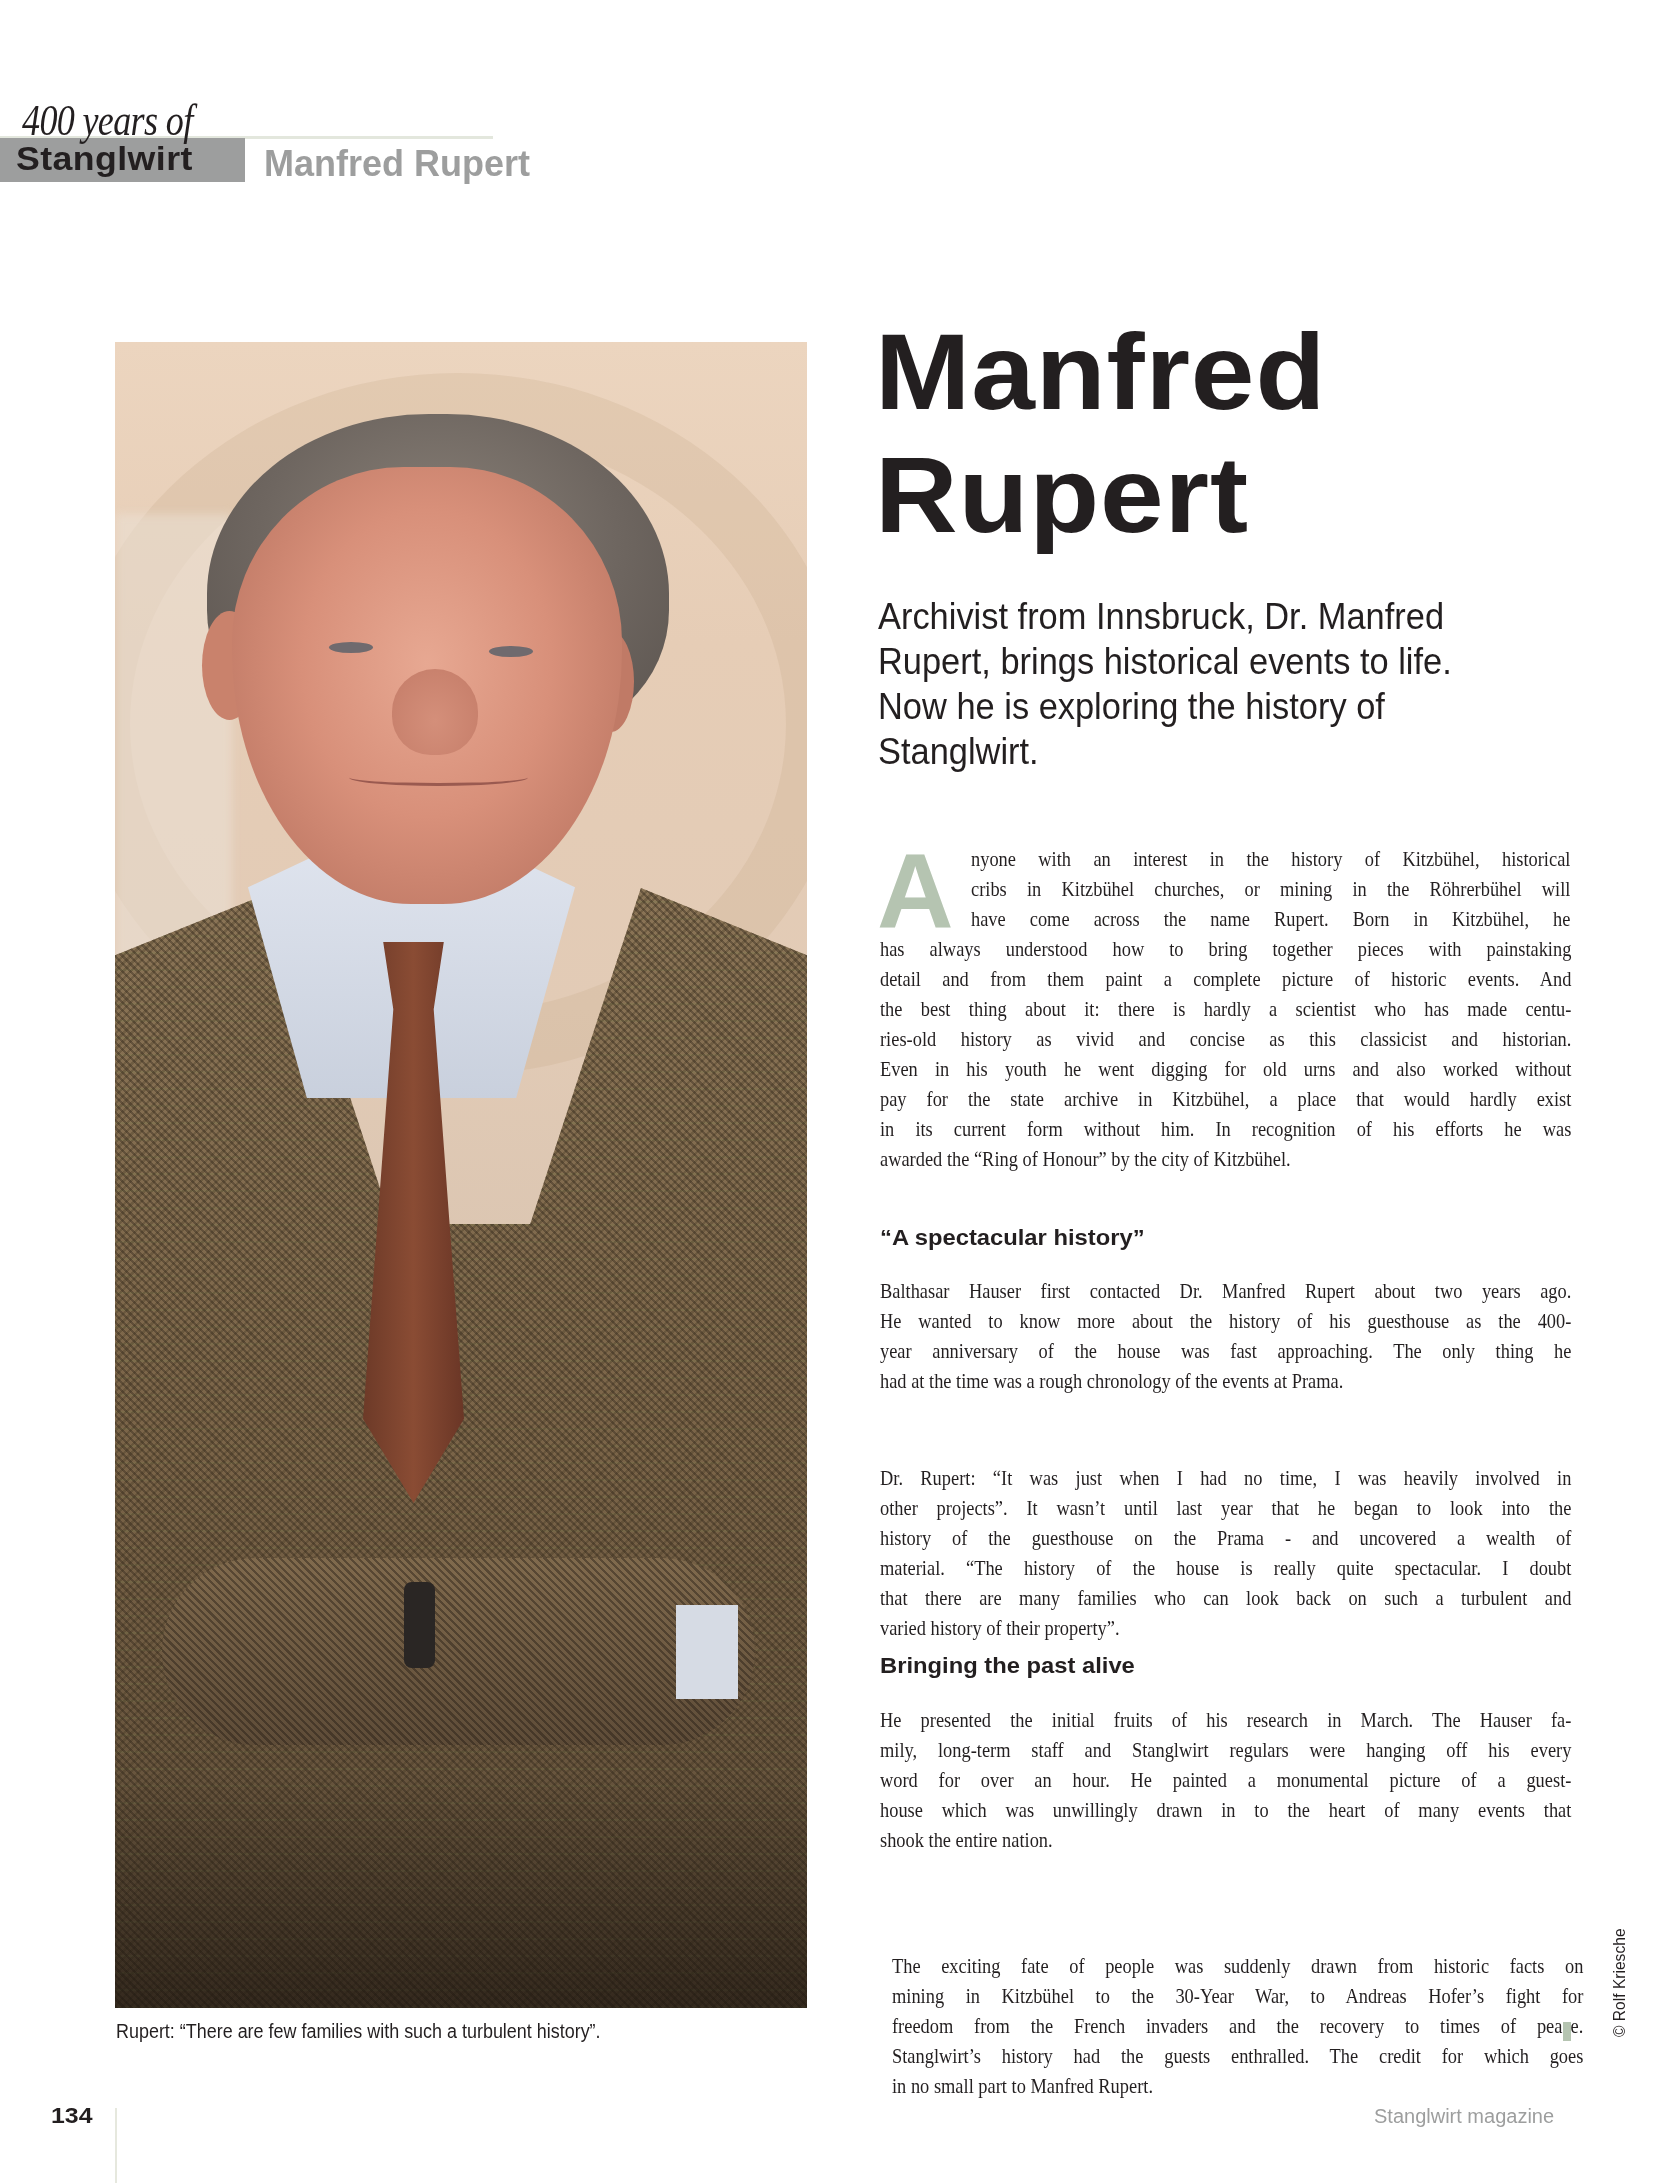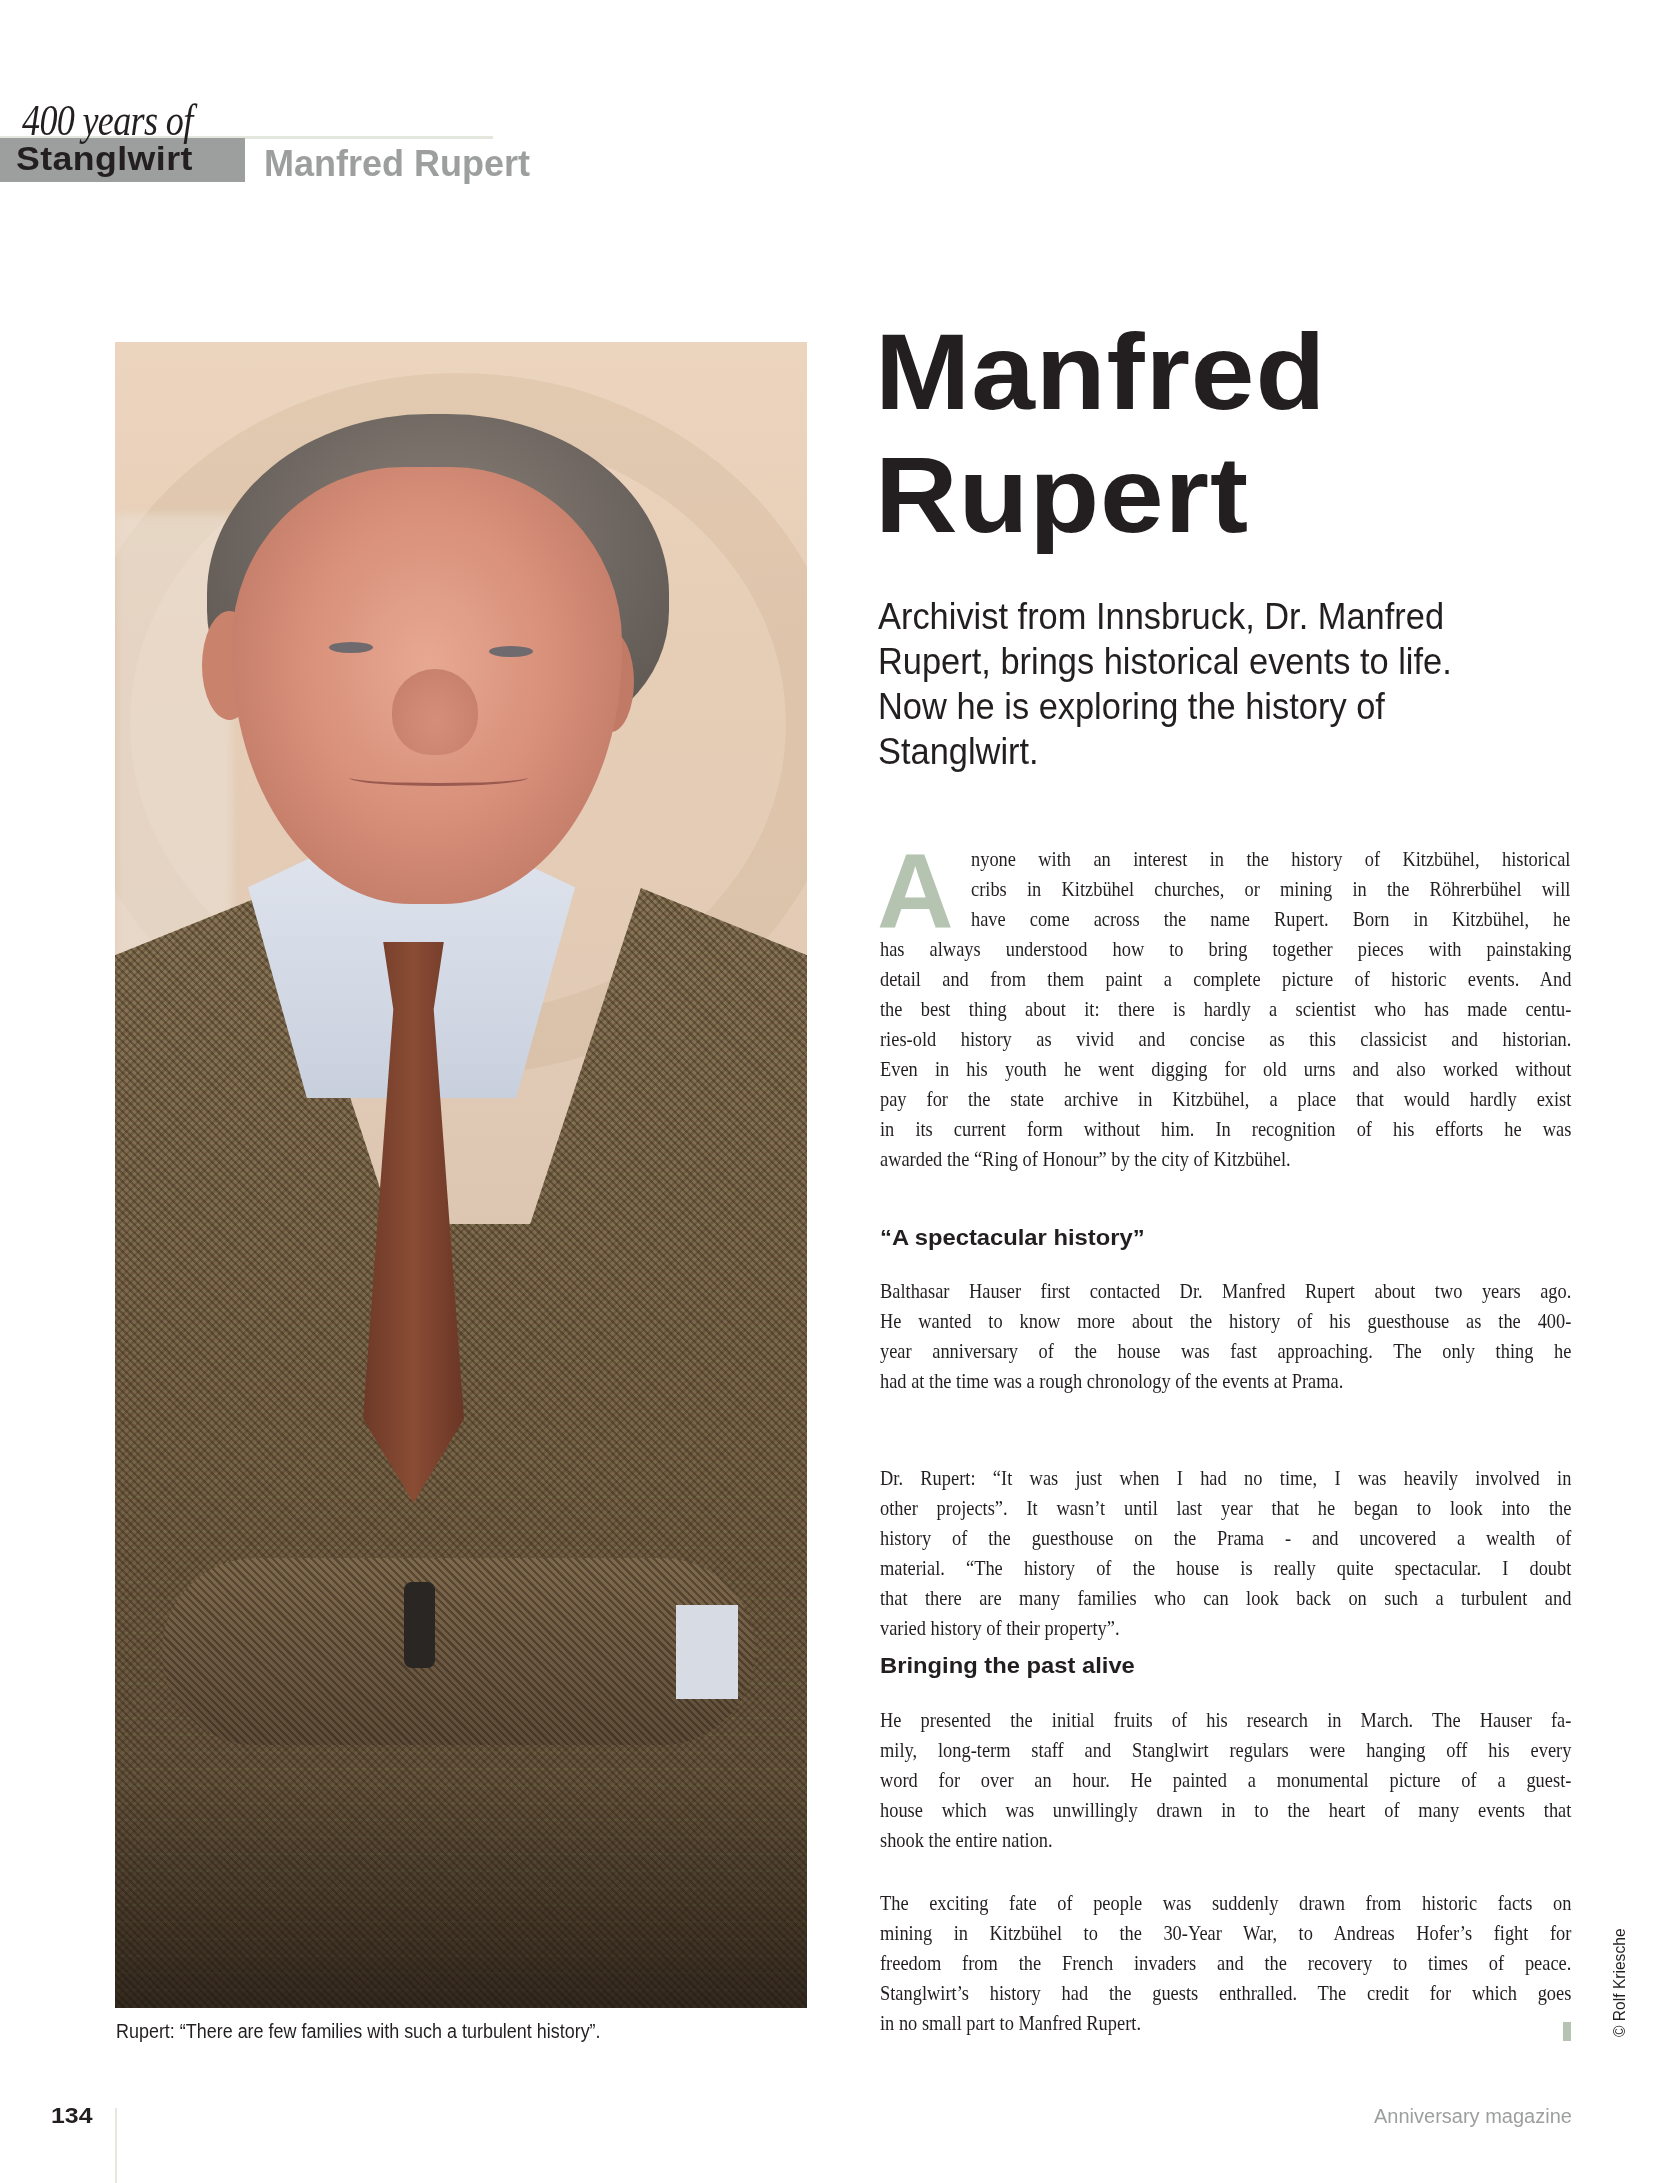--- a/index.html
+++ b/index.html
@@ -218,26 +218,26 @@
 </div>
 
 <div class="subhead" style="top:1653px;">Bringing the past alive</div>
 <div class="col" style="top:1705px;">
   <span class="ln-j">He presented the initial fruits of his research in March. The Hauser fa-</span>
   <span class="ln-j">mily, long-term staff and Stanglwirt regulars were hanging off his every</span>
   <span class="ln-j">word for over an hour. He painted a monumental picture of a guest-</span>
   <span class="ln-j">house which was unwillingly drawn in to the heart of many events that</span>
   <span class="ln-j last">shook the entire nation.</span>
 </div>
-<div class="col" style="top:1888px;">
+<div class="col" style="top:1951px;margin-left:12px;">
   <span class="ln-j">The exciting fate of people was suddenly drawn from historic facts on</span>
   <span class="ln-j">mining in Kitzbühel to the 30-Year War, to Andreas Hofer’s fight for</span>
   <span class="ln-j">freedom from the French invaders and the recovery to times of peace.</span>
   <span class="ln-j">Stanglwirt’s history had the guests enthralled. The credit for which goes</span>
   <span class="ln-j last">in no small part to Manfred Rupert.</span>
 </div>
 <div class="end-mark"></div>
 <div class="credit">© Rolf Kriesche</div>
 
 <div class="page-num">134</div>
 <div class="foot-rule"></div>
-<div class="mag-name">Anniversary magazine</div>
+<div class="mag-name">Stanglwirt magazine</div>
 
 
 </body></html>

